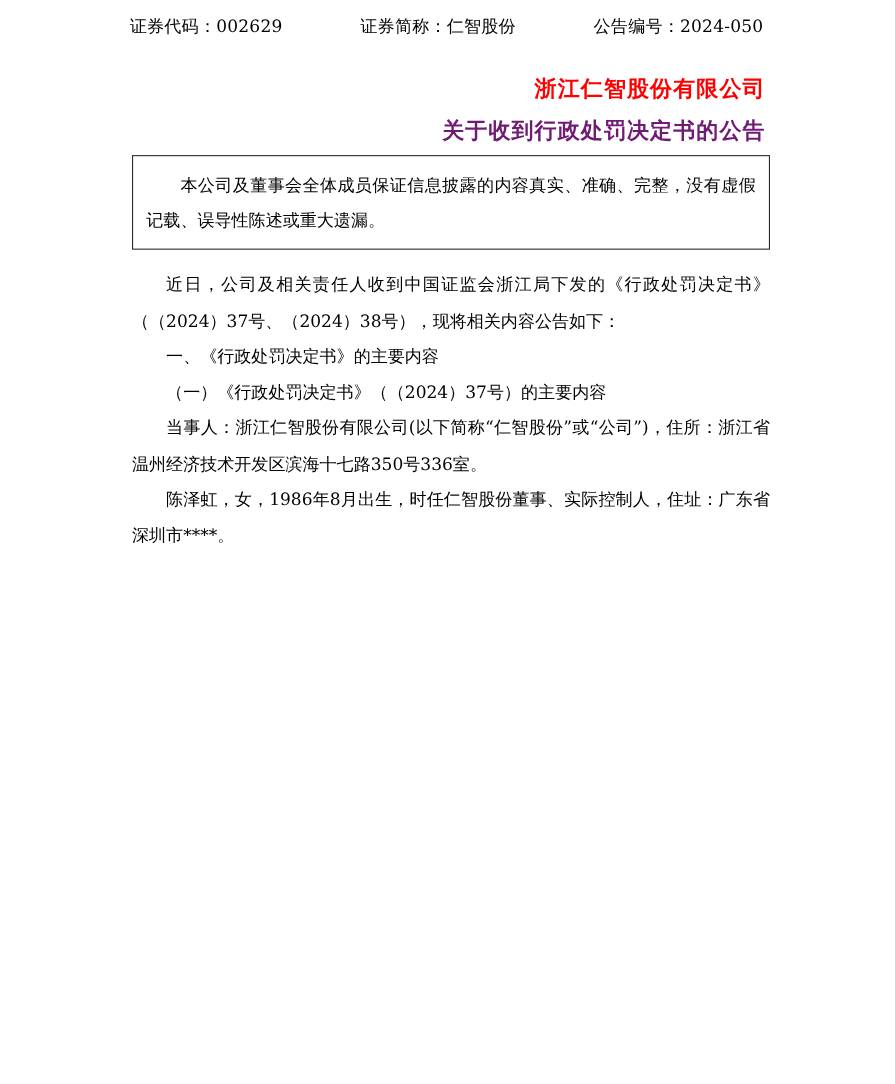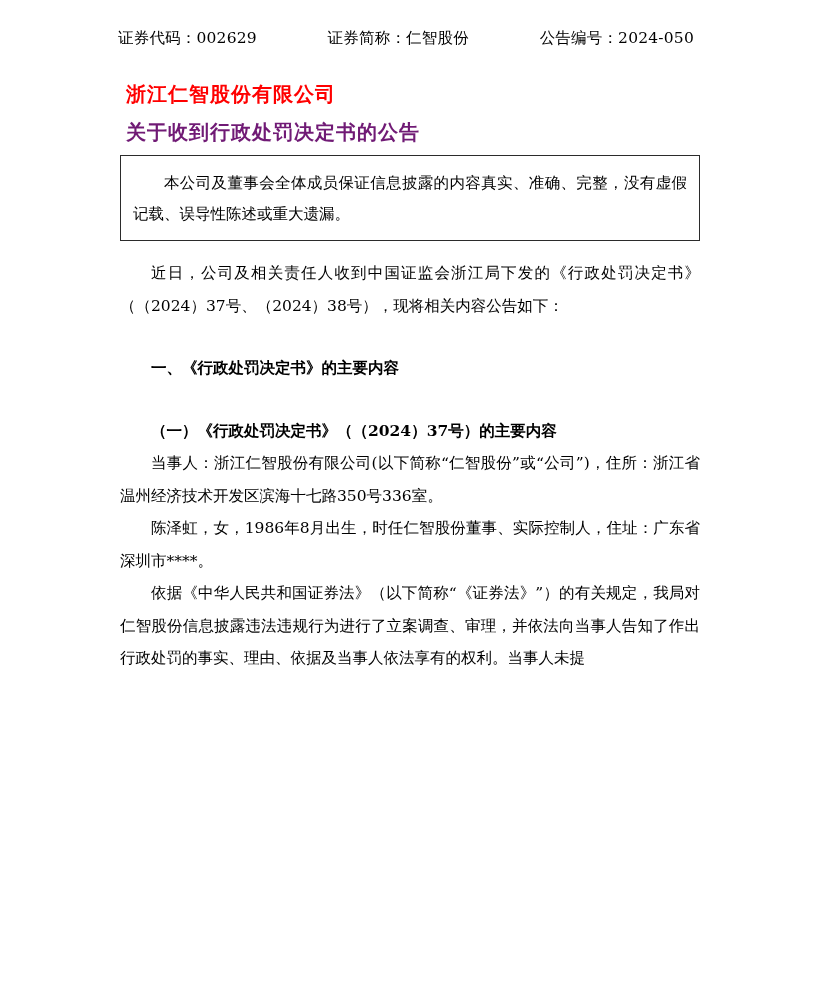--- a/index.html
+++ b/index.html
@@ -12,41 +12,41 @@
     height: 985px;
     font-family: "DejaVu Serif", "Liberation Serif", serif;
     color: #000000;
     overflow: hidden;
   }
   .page {
     position: relative;
     width: 814px;
     height: 845px;
     box-sizing: border-box;
-    padding: 28px 118px 0 126px;
+    padding: 14px 118px 0 126px;
   }
 
   
   .doc-header {
     display: flex;
     justify-content: space-between;
     align-items: baseline;
     font-size: 15.5px;
     letter-spacing: 0.2px;
     margin: 0 0 0 -8px;
     padding-right: 2px;
     white-space: nowrap;
   }
   .doc-header .hdr-cell {
     display: inline-block;
   }
 
   
   .title-block {
-    text-align: left;
+    text-align: right;
     margin-top: 26px;
   }
   .title-line {
     color: #ff0000;
     font-weight: bold;
     font-size: 20px;
     line-height: 38px;
     letter-spacing: 1px;
     white-space: nowrap;
   }
@@ -77,23 +77,22 @@
   }
   .body-block p {
     margin: 0;
     font-size: 15.5px;
     line-height: 32.5px;
     text-align: justify;
     text-justify: inter-ideograph;
     text-indent: 2em;
   }
   .body-block p.heading {
-    font-weight: bold;
+    font-weight: normal;
     text-indent: 2em;
-    margin-top: 30px;
   }
 </style>
 </head>
 <body>
 
 <div class="page">
 
   <div class="doc-header">
     <span class="hdr-cell">证券代码：002629</span>
     <span class="hdr-cell">证券简称：仁智股份</span>
@@ -108,16 +107,15 @@
   <div class="notice-box">
     <p>本公司及董事会全体成员保证信息披露的内容真实、准确、完整，没有虚假记载、误导性陈述或重大遗漏。</p>
   </div>
 
   <div class="body-block">
     <p>近日，公司及相关责任人收到中国证监会浙江局下发的《行政处罚决定书》（（2024）37号、（2024）38号），现将相关内容公告如下：</p>
     <p class="heading">一、《行政处罚决定书》的主要内容</p>
     <p class="heading">（一）《行政处罚决定书》（（2024）37号）的主要内容</p>
     <p>当事人：浙江仁智股份有限公司(以下简称“仁智股份”或“公司”)，住所：浙江省温州经济技术开发区滨海十七路350号336室。</p>
     <p>陈泽虹，女，1986年8月出生，时任仁智股份董事、实际控制人，住址：广东省深圳市****。</p>
-    <p>依据《中华人民共和国证券法》（以下简称“《证券法》”）的有关规定，我局对仁智股份信息披露违法违规行为进行了立案调查、审理，并依法向当事人告知了作出行政处罚的事实、理由、依据及当事人依法享有的权利。当事人未提</p>
   </div>
 
 </div>
 
 </body></html>

